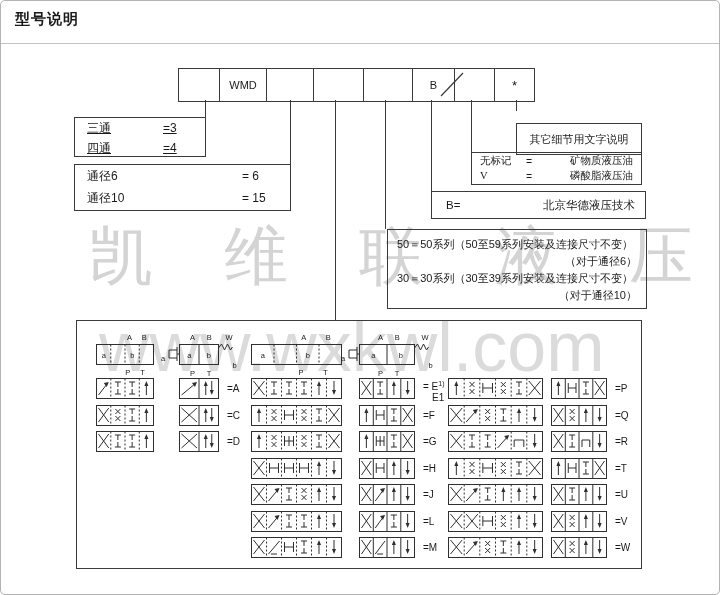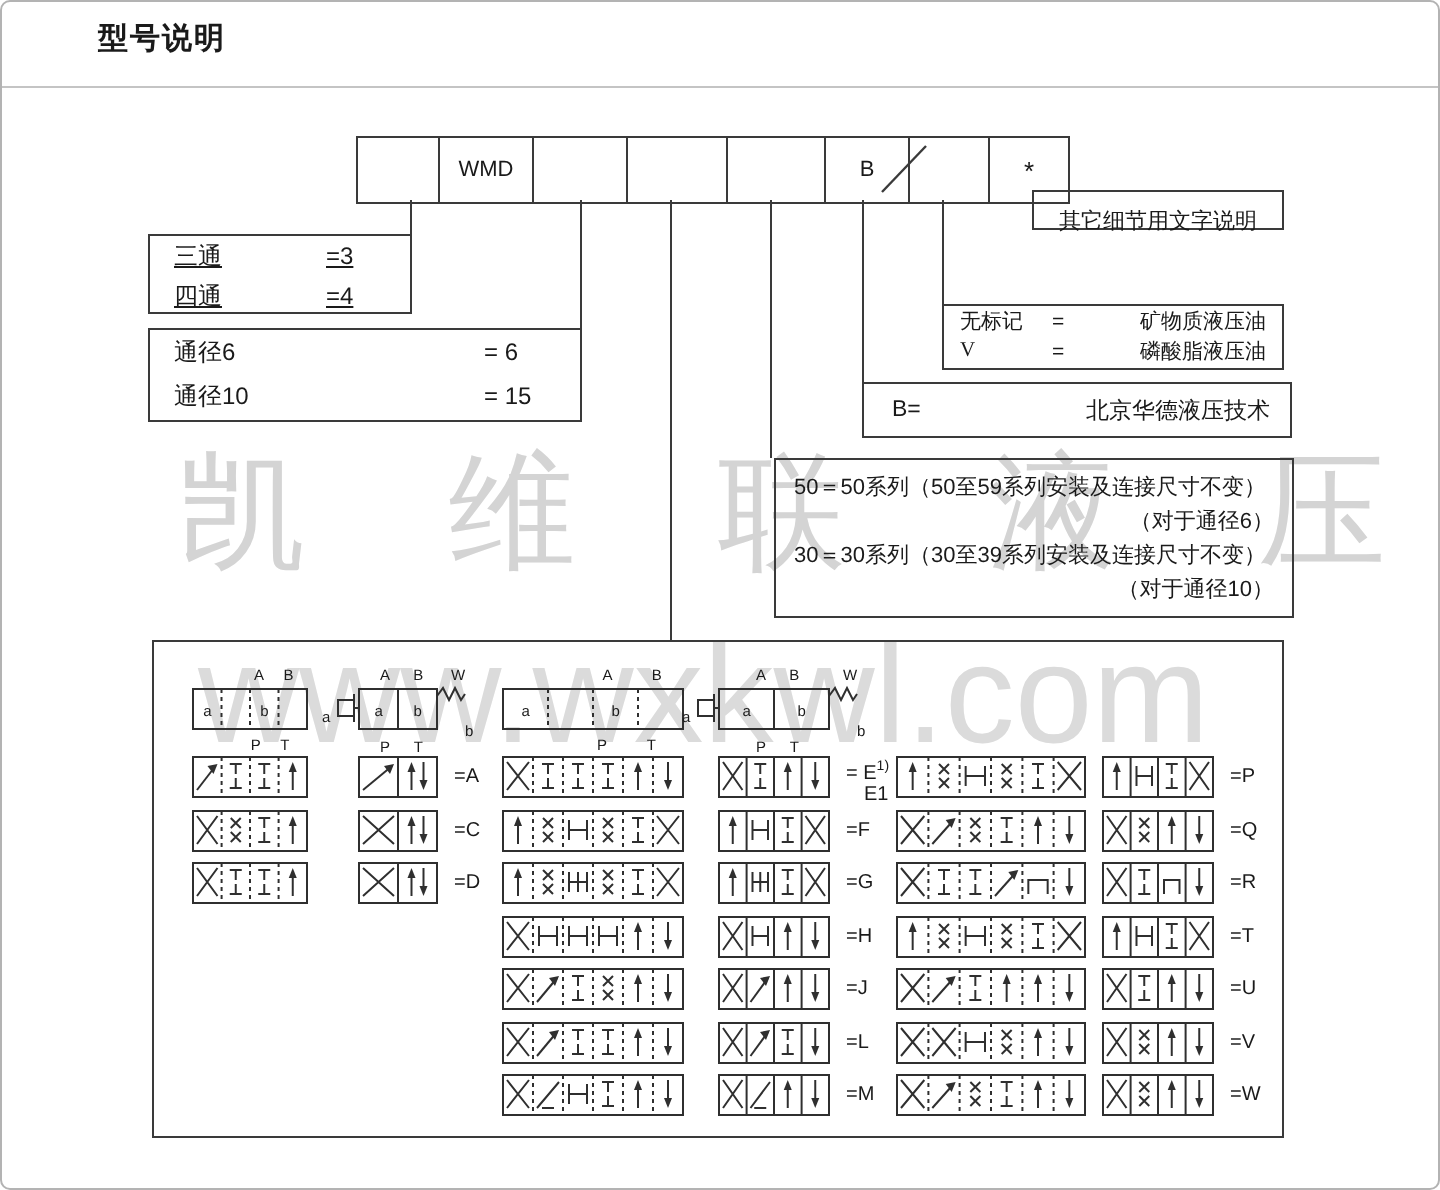--- a/index.html
+++ b/index.html
@@ -1,19 +1,19 @@
 <!DOCTYPE html>
 <html><head>
 <meta charset="utf-8">
 <style>
   html,body{margin:0;padding:0;background:#fff;}
   .page{position:relative;width:718px;height:593px;background:#fff;border:1px solid #b3b3b3;
         border-radius:5px;overflow:hidden;font-family:"Liberation Sans",sans-serif;color:#1a1a1a;}
   .abs{position:absolute;}
-  .title{left:14px;top:9px;font-size:15px;font-weight:bold;letter-spacing:1px;margin-left:34px;}
+  .title{left:14px;top:9px;font-size:15px;font-weight:bold;letter-spacing:1px;}
   .title-rule{left:0;top:42px;width:100%;height:1px;background:#c4c4c4;}
   
   .wm{color:#d8d8d8;white-space:nowrap;z-index:0;user-select:none;}
   .wm-cn{left:88px;top:212px;font-size:64px;letter-spacing:71px;color:#d4d4d4;}
   .wm-url{left:98px;top:306px;font-size:70px;color:#dbdbdb;}
   
   .mrow{left:177px;top:67px;height:32px;display:flex;border:1px solid #3a3a3a;z-index:2;background:transparent;align-items:flex-end;}
   .mcell{height:32px;box-sizing:border-box;display:flex;align-items:center;justify-content:center;
          font-size:11px;border-left:1px solid #3a3a3a;}
   .mcell:first-child{border-left:none;}
@@ -91,21 +91,21 @@
     <div class="szrow">
       <span class="lab">通径6</span>
       <span>= 6</span>
     </div>
     <div class="szrow">
       <span class="lab">通径10</span>
       <span>= 15</span>
     </div>
   </div>
 
-  <div class="abs dbox details" style="left:515px;top:94px;width:126px;height:20px">
+  <div class="abs dbox details" style="left:515px;top:122px;width:126px;height:32px">
     <span>其它细节用文字说明</span>
   </div>
 
   <div class="abs dbox" style="left:470px;top:151px;width:171px;height:33px">
     <div class="flrow">
       <span class="lab">无标记</span>
       <span class="eq">=</span>
       <span class="val">矿物质液压油</span>
     </div>
     <div class="flrow">

